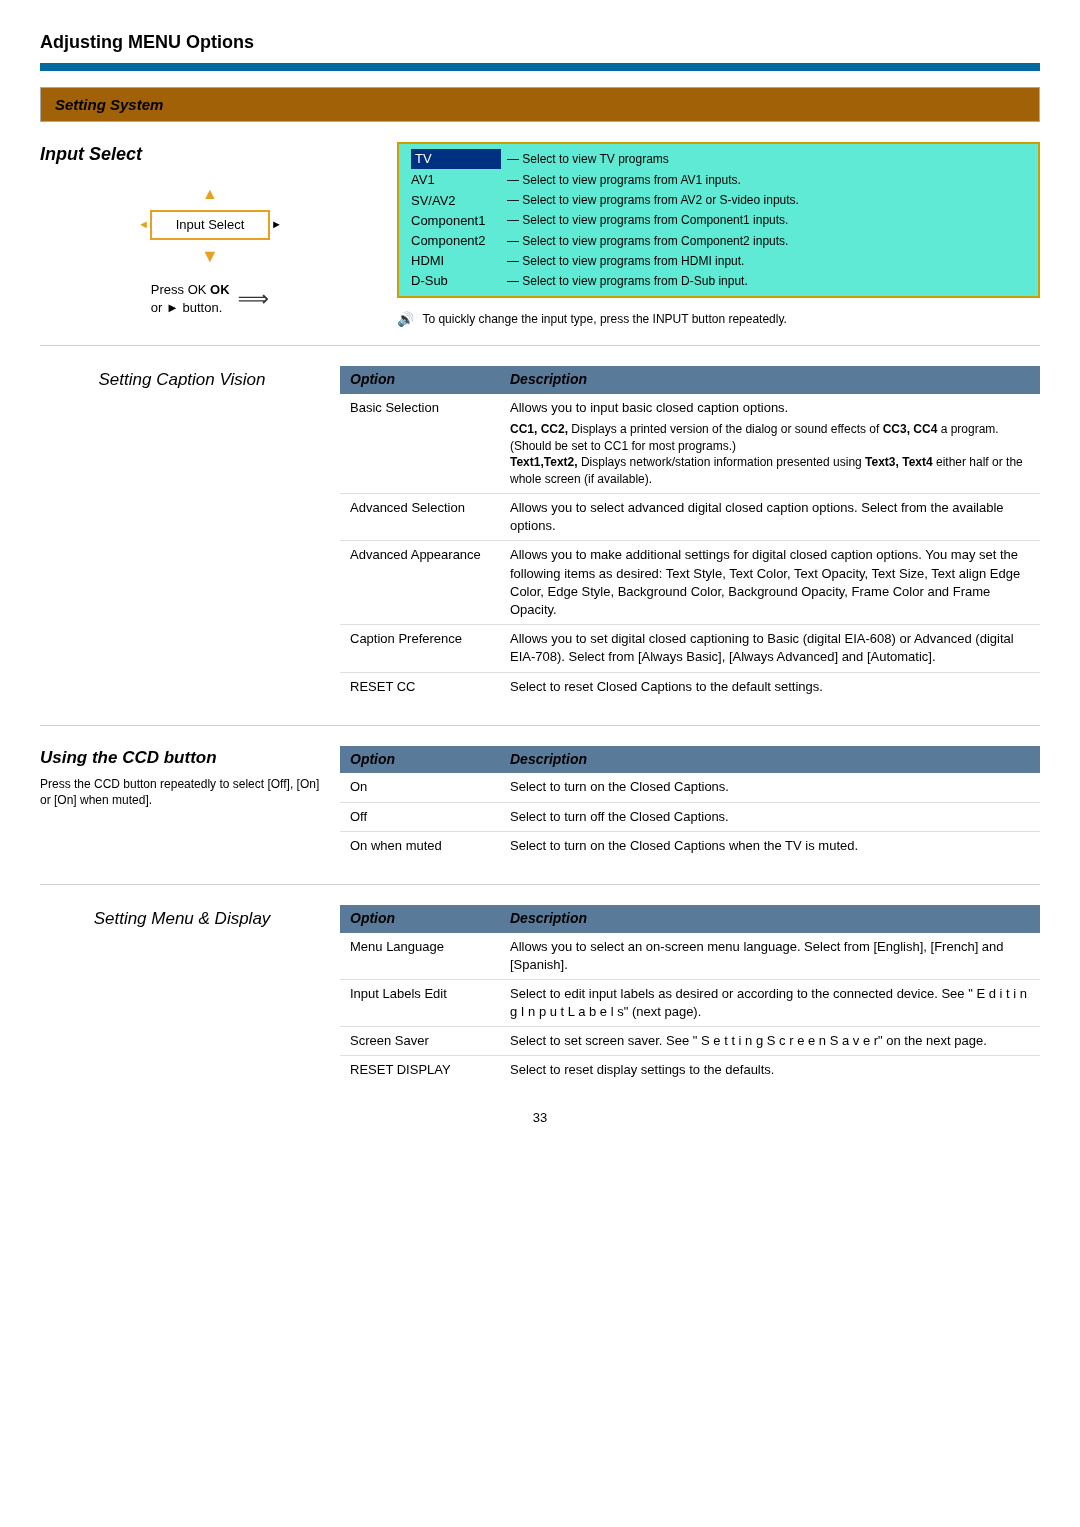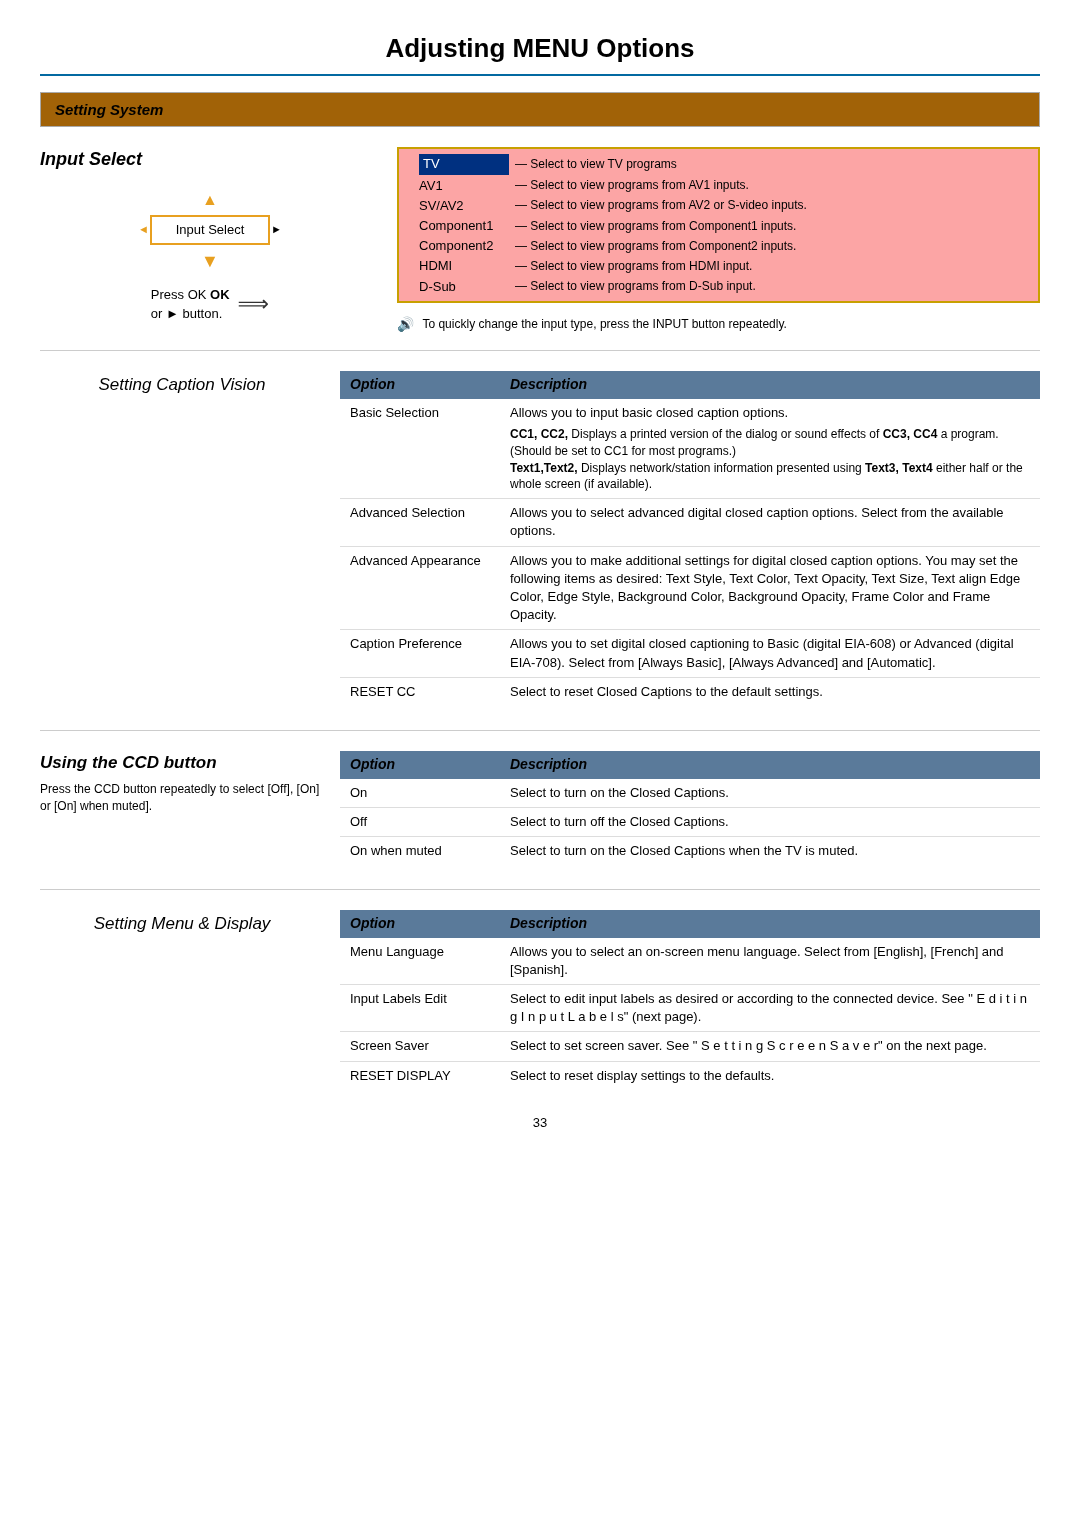--- a/index.html
+++ b/index.html
@@ -9,24 +9,24 @@
       color: #000;
       width: 1080px;
       min-height: 1527px;
       font-size: 13px;
       line-height: 1.4;
     }
     .page {
       padding: 30px 40px 40px 40px;
     }
     .page-title {
-      text-align: center;
-      font-size: 26px;
-      font-weight: bold;
-      border-bottom: 2px solid #0369a1;
+      text-align: left;
+      font-size: 18px;
+      font-weight: bold;
+      border-bottom: 8px solid #0369a1;
       padding-bottom: 8px;
       margin-bottom: 16px;
     }
     .setting-system-bar {
       border: 1px solid #aaa;
       padding: 6px 14px;
       font-style: italic;
       font-weight: bold;
       font-size: 15px;
       margin-bottom: 20px;
@@ -98,22 +98,22 @@
     }
     .ok-arrow {
       font-size: 22px;
       color: #333;
     }
     .input-select-right {
       flex: 1;
     }
     .channel-list {
       border: 2px solid #c8a000;
-      background: #fca5a5;
-      padding: 4px 12px;
+      background: #5eead4;
+      padding: 4px 4px;
       min-width: 280px;
       font-size: 13px;
     }
     .channel-item {
       display: flex;
       align-items: center;
       padding: 1px 8px;
       gap: 6px;
     }
     .channel-name {

